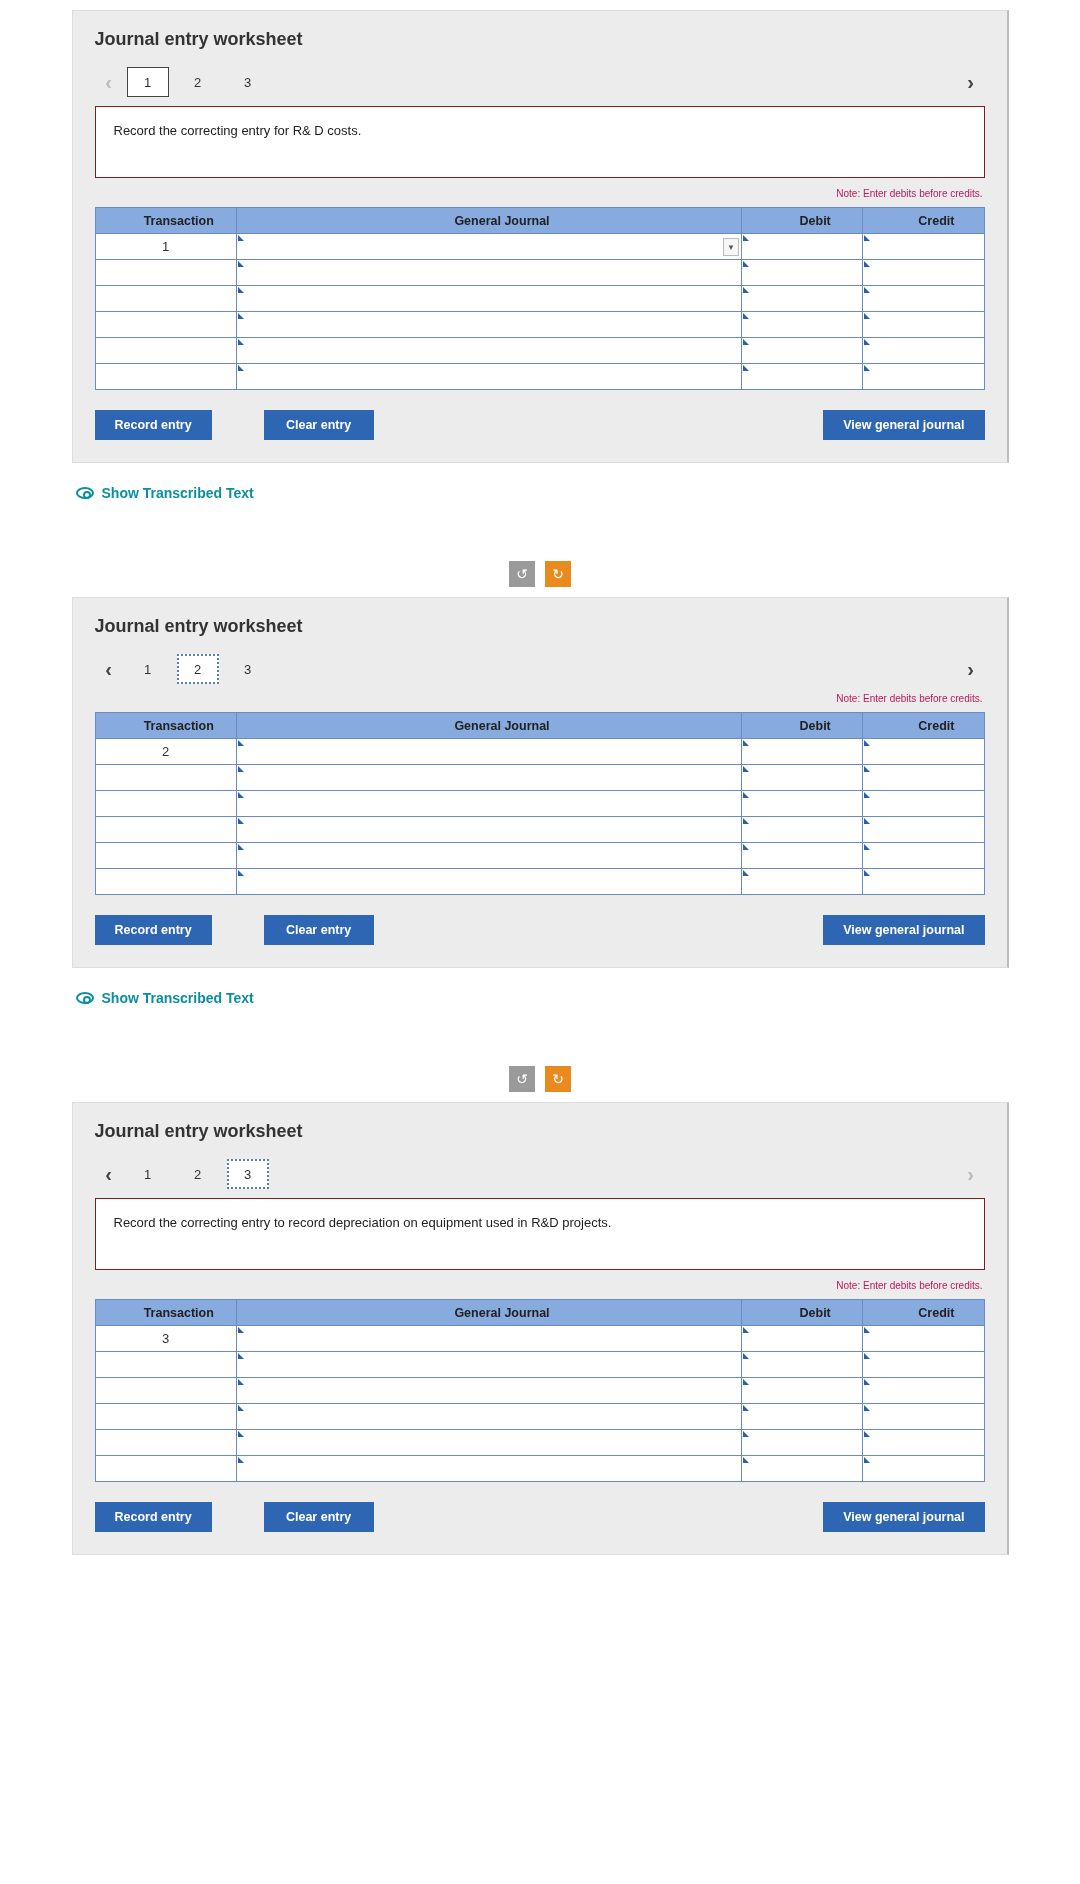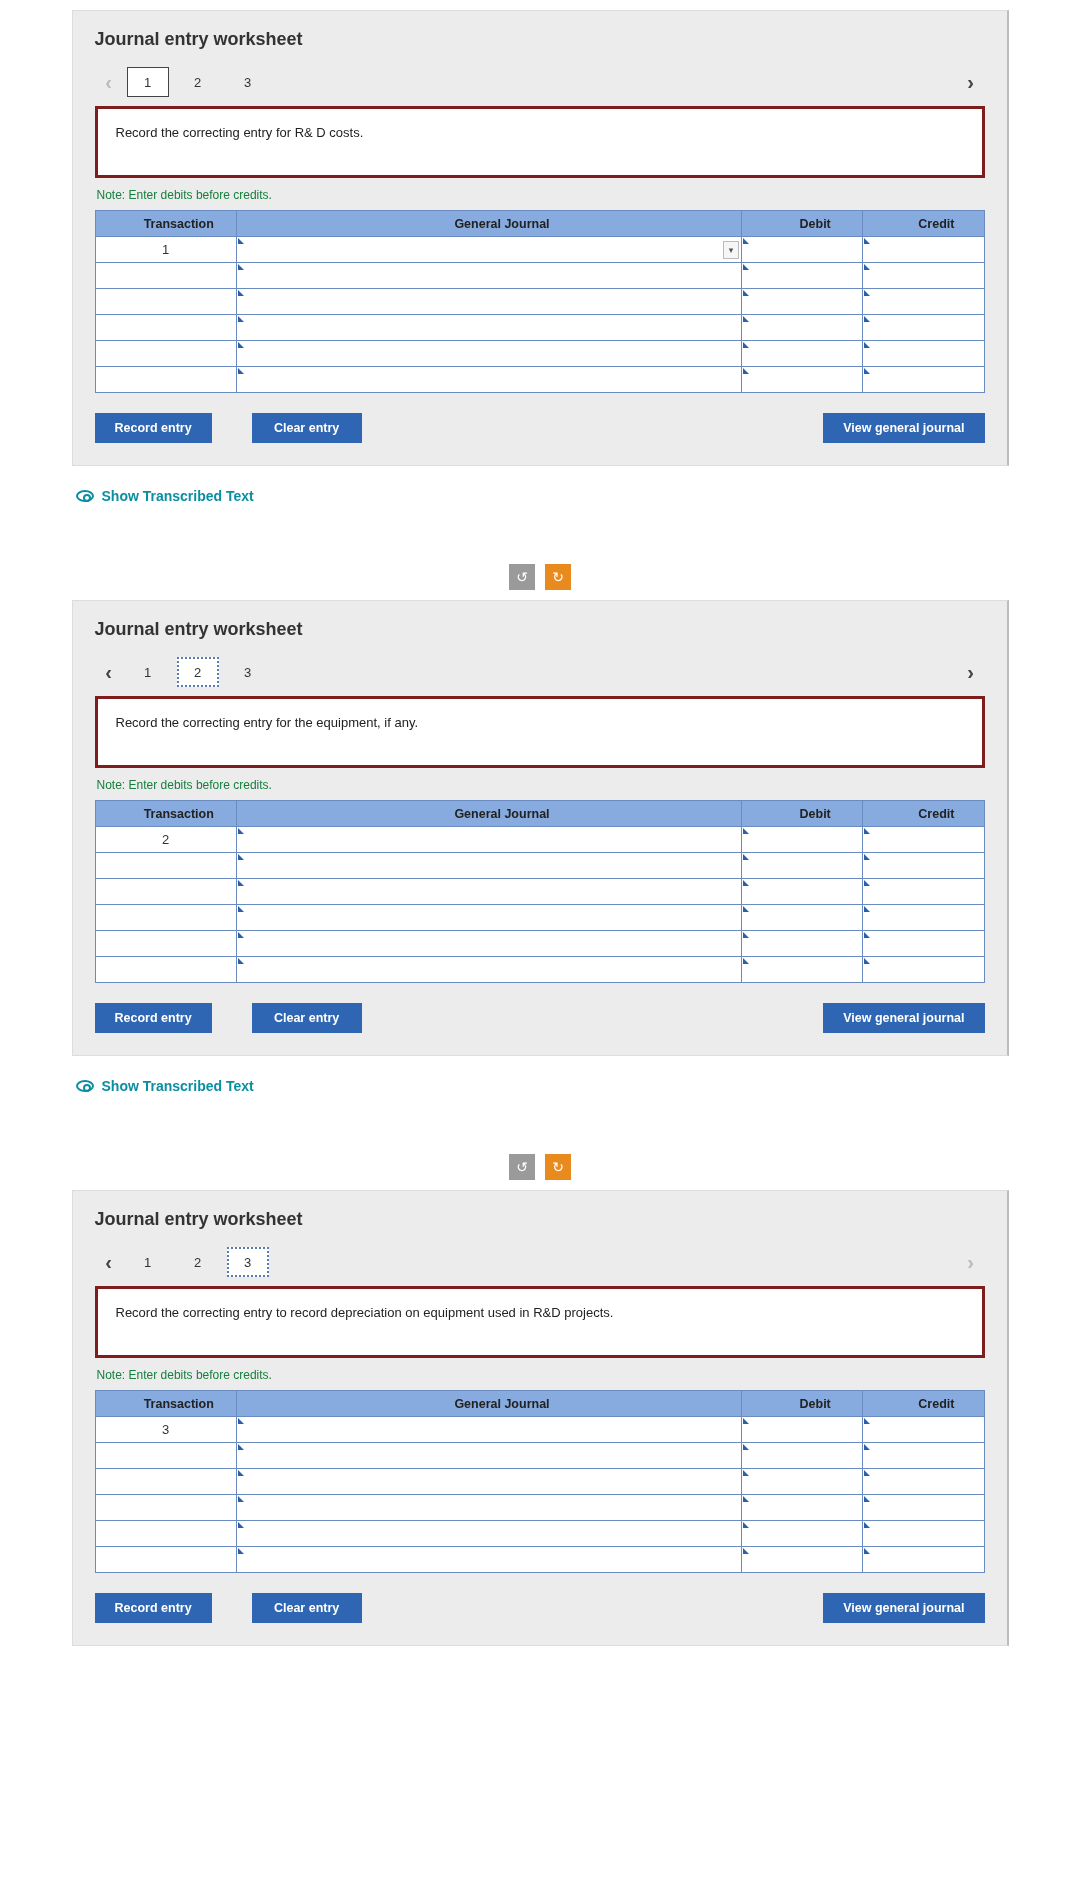--- a/index.html
+++ b/index.html
@@ -54,31 +54,32 @@
   .tabnum.active-solid {
     background:#fff;
     border:1px solid #444;
   }
   .tabnum.active-dotted {
     border:2px dotted #5b7bb3;
     background:#fff;
   }
   .instruction-box {
     background:#fff;
-    border:3px solid #7f1d1d;
+    border:1px solid #7f1d1d;
     padding:16px 18px;
     min-height:72px;
     font-size:13px;
     color:#222;
     margin-bottom:10px;
   }
   .note {
-    color:#15803d;
-    font-size:12px;
+    color:#be185d;
+    font-size:10px;
     margin:6px 2px 8px 2px;
+    text-align:right;
   }
   table.journal {
     width:100%;
     border-collapse: collapse;
     table-layout: fixed;
     background:#fff;
   }
   table.journal th, table.journal td {
     border:1px solid #6a8bbf;
     height:26px;
@@ -111,21 +112,21 @@
   }
   .dd {
     position:absolute; right:2px; top:4px;
     width:16px;height:18px;
     border:1px solid #bbb;
     background:#f6f6f6;
     display:flex;align-items:center;justify-content:center;
     font-size:9px;color:#555;
   }
   .btn-row {
-    display:flex; gap:40px; margin-top:20px; align-items:center;
+    display:flex; gap:52px; margin-top:20px; align-items:center;
   }
   .btn-row .right { margin-left:auto; }
   .btn {
     background:#2f66b3;
     color:#fff;
     border:none;
     font-size:12.5px;
     font-weight:700;
     padding:8px 20px;
     cursor:pointer;
@@ -282,21 +283,20 @@
     <div class="ws-card">
       <h2 class="ws-title">Journal entry worksheet</h2>
       <div class="pager">
         <span class="chev">‹</span>
         <span class="tabnum">1</span>
         <span class="tabnum active-dotted">2</span>
         <span class="tabnum">3</span>
         <span class="pager-spacer"></span>
         <span class="chev">›</span>
       </div>
-      <div class="instruction-box">Record the correcting entry for the equipment, if any.</div>
       <div class="note">Note: Enter debits before credits.</div>
       <table class="journal">
         <colgroup>
           <col class="col-tx">
           <col class="col-gj">
           <col class="col-d">
           <col class="col-c">
         </colgroup>
         <thead>
           <tr>

